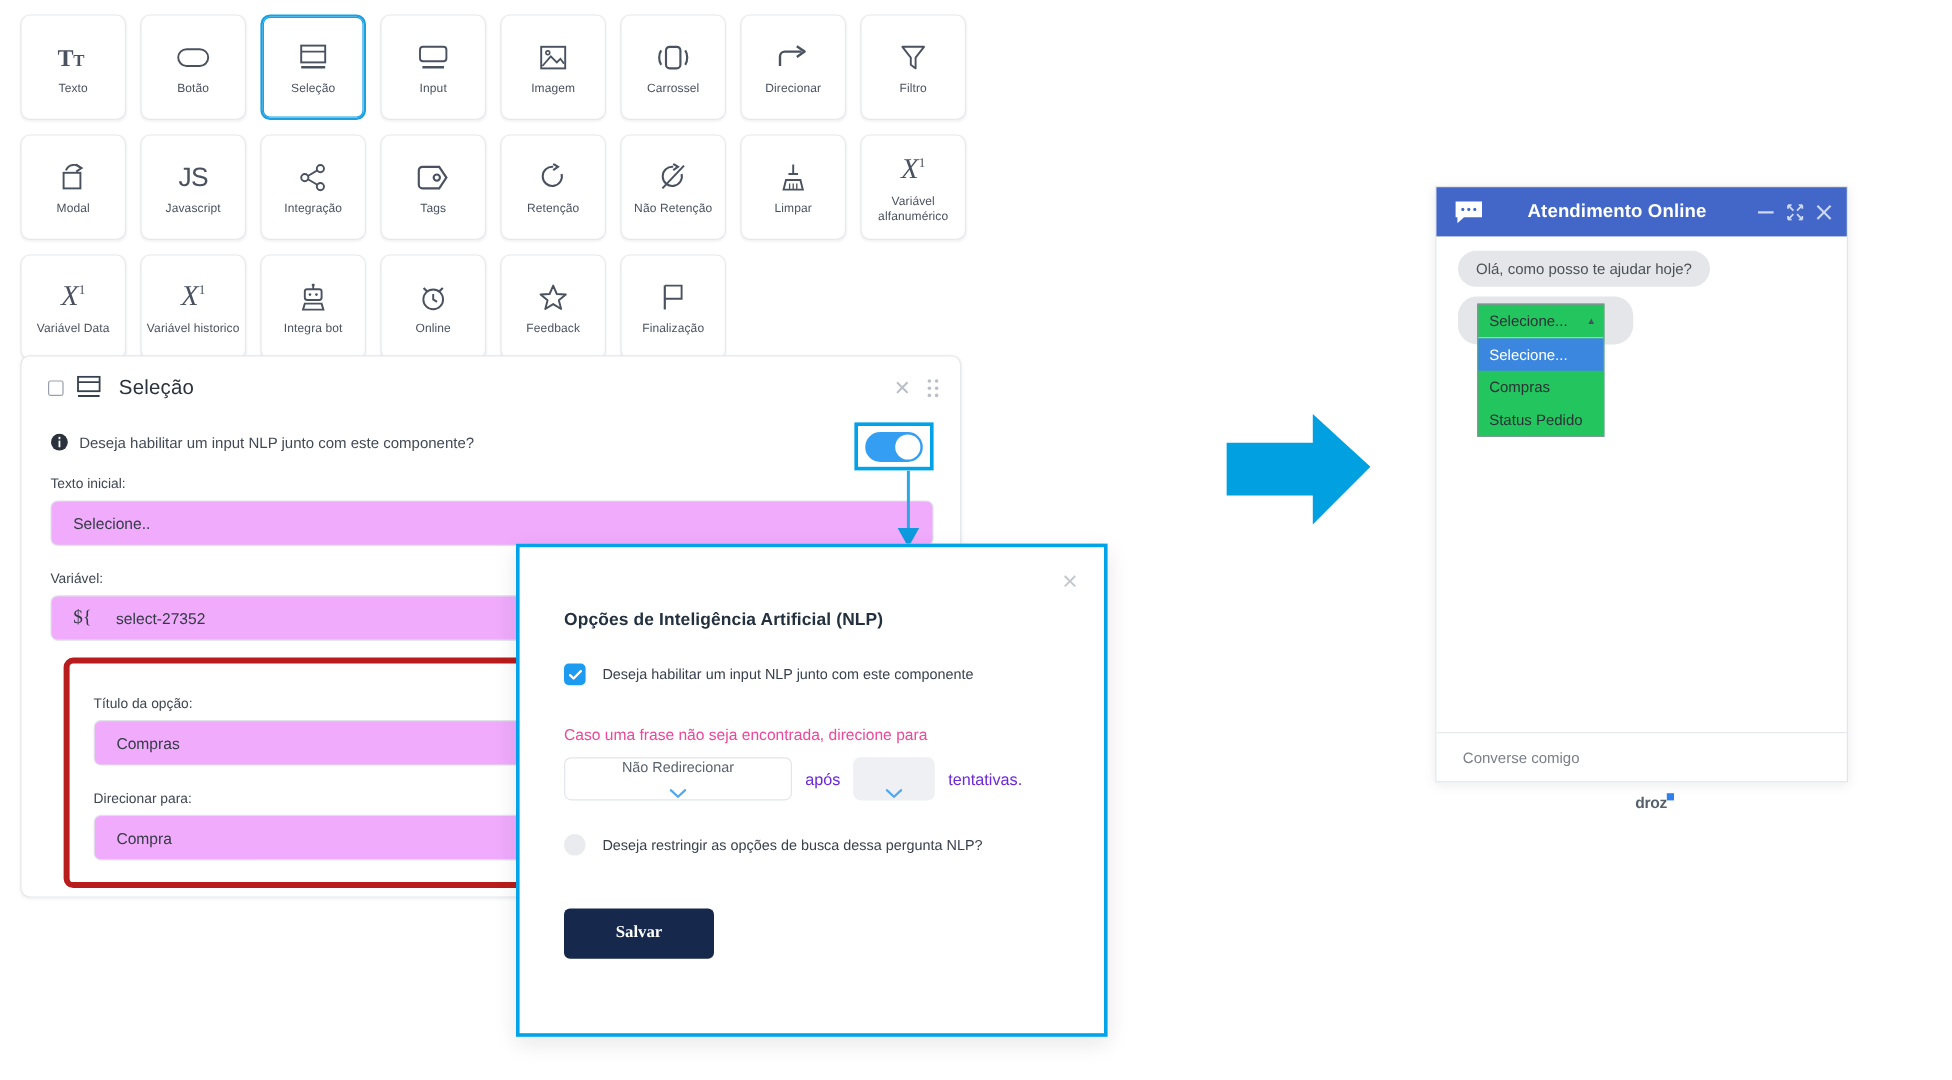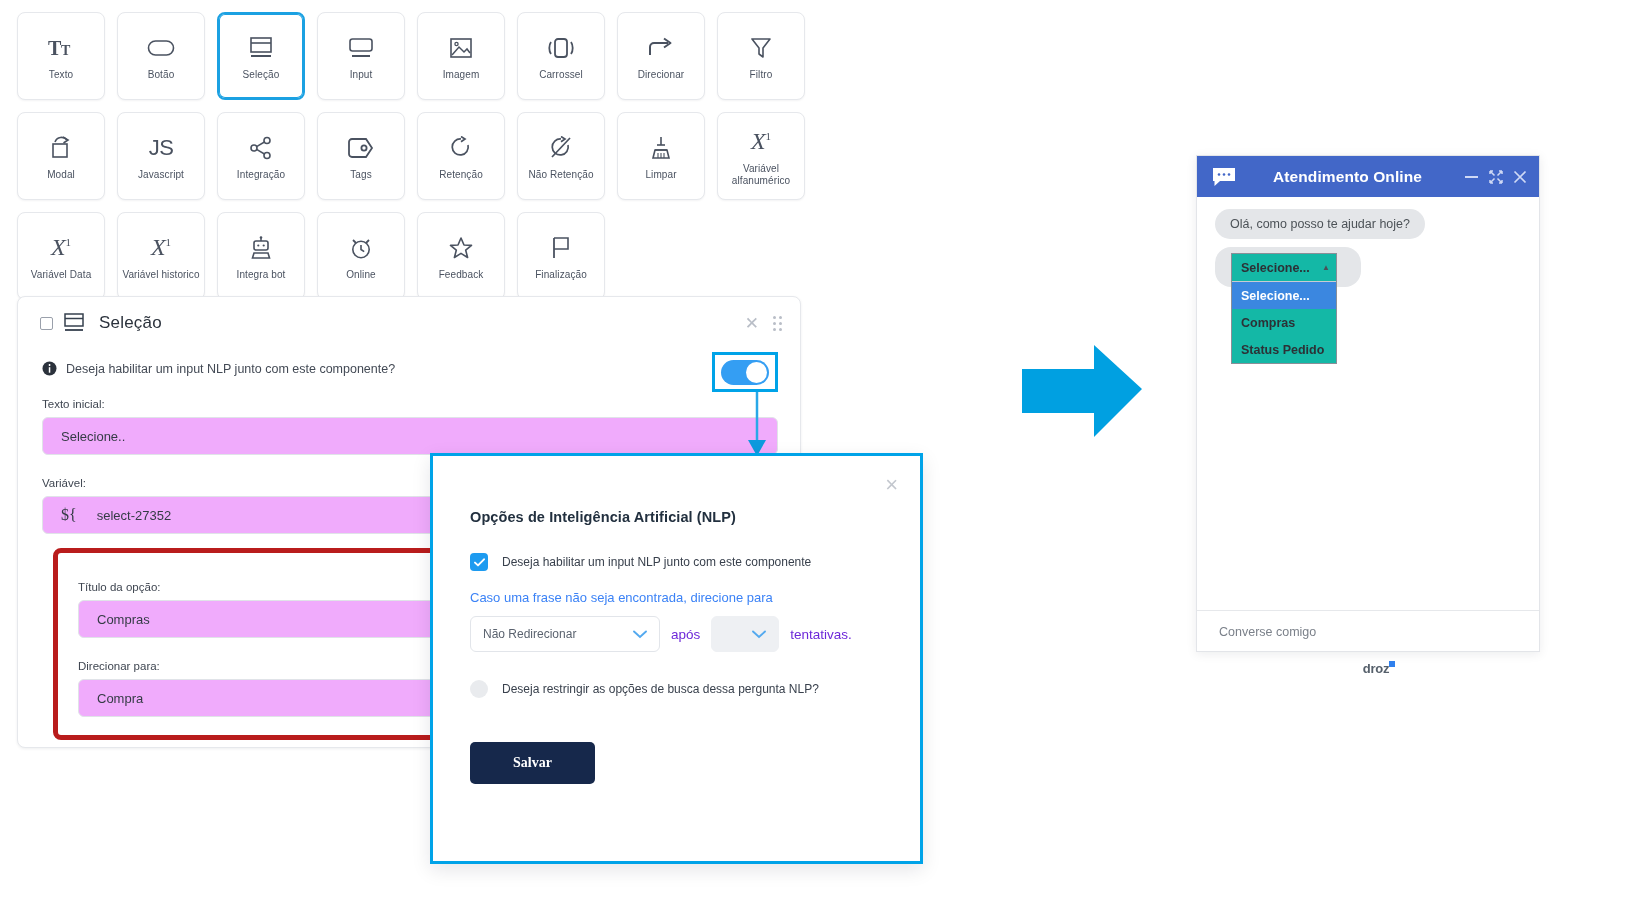--- a/index.html
+++ b/index.html
@@ -125,26 +125,26 @@
   .chk-on {
     width: 18px; height: 18px; border-radius: 4px; background: #1d9bf0;
     display: flex; align-items: center; justify-content: center;
     margin-right: 14px; cursor: pointer; flex: none;
   }
   .chk-off {
     width: 18px; height: 18px; border-radius: 9px; background: #e9ebee;
     margin-right: 14px; cursor: pointer; flex: none;
   }
   .chk-lbl { font-size: 12px; color: #39414d; }
-  .modal-q { font-size: 13px; color: #3b82f6; margin-top: 19px; }
+  .modal-q { font-size: 13px; color: #ec4899; margin-top: 34px; }
   .sel-row { display: flex; align-items: center; gap: 11px; margin-top: 11px; }
   .sel {
     height: 36px; border: 1px solid #e2e5ea; border-radius: 6px;
     display: flex; align-items: center; padding: 0 12px;
-    font-size: 12px; color: #5b636f; background: #fff; cursor: pointer;
+    font-size: 12px; color: #5b636f; background: #fff; cursor: pointer; flex-direction: column;
   }
   .sel.wide { width: 190px; justify-content: space-between; }
   .sel.small { width: 68px; background: #eef0f3; border-color: #eef0f3; justify-content: flex-end; }
   .sel-chev { color: #53a9ef; display: flex; }
   .inline-txt { font-size: 13.5px; color: #6d28d9; }
   .btn-salvar {
     margin: 44px 0 0 37px;
     width: 125px; height: 42px; border: none; border-radius: 5px;
     background: #16284b; color: #fff; font-size: 14px; font-weight: 700;
     font-family: Liberation Serif, serif; cursor: pointer;
@@ -177,21 +177,21 @@
     border-radius: 16px; padding: 8px 15px; font-size: 12.5px;
     margin-left: 18px;
   }
   .bubble-sel {
     position: relative; margin: 8px 0 0 18px;
     background: #e4e6e9; border-radius: 16px;
     width: 146px; height: 40px;
   }
   .dropdown {
     position: absolute; left: 16px; top: 6px; width: 106px;
-    border: 1px solid #8a8f98; background: #14b8a6; z-index: 4; font-weight: bold;
+    border: 1px solid #8a8f98; background: #22c55e; z-index: 4;
   }
   .dd-toggle {
     height: 27px; display: flex; align-items: center; justify-content: space-between;
     padding: 0 6px 0 9px; font-size: 12.5px; color: #2c3136; cursor: pointer;
   }
   .dd-caret { font-size: 8px; color: #4a5058; }
   .dd-list { border-top: 1px solid #c8ccd2; }
   .dd-item {
     height: 27px; display: flex; align-items: center;
     padding: 0 9px; font-size: 12.5px; color: #2c3136; cursor: pointer;

